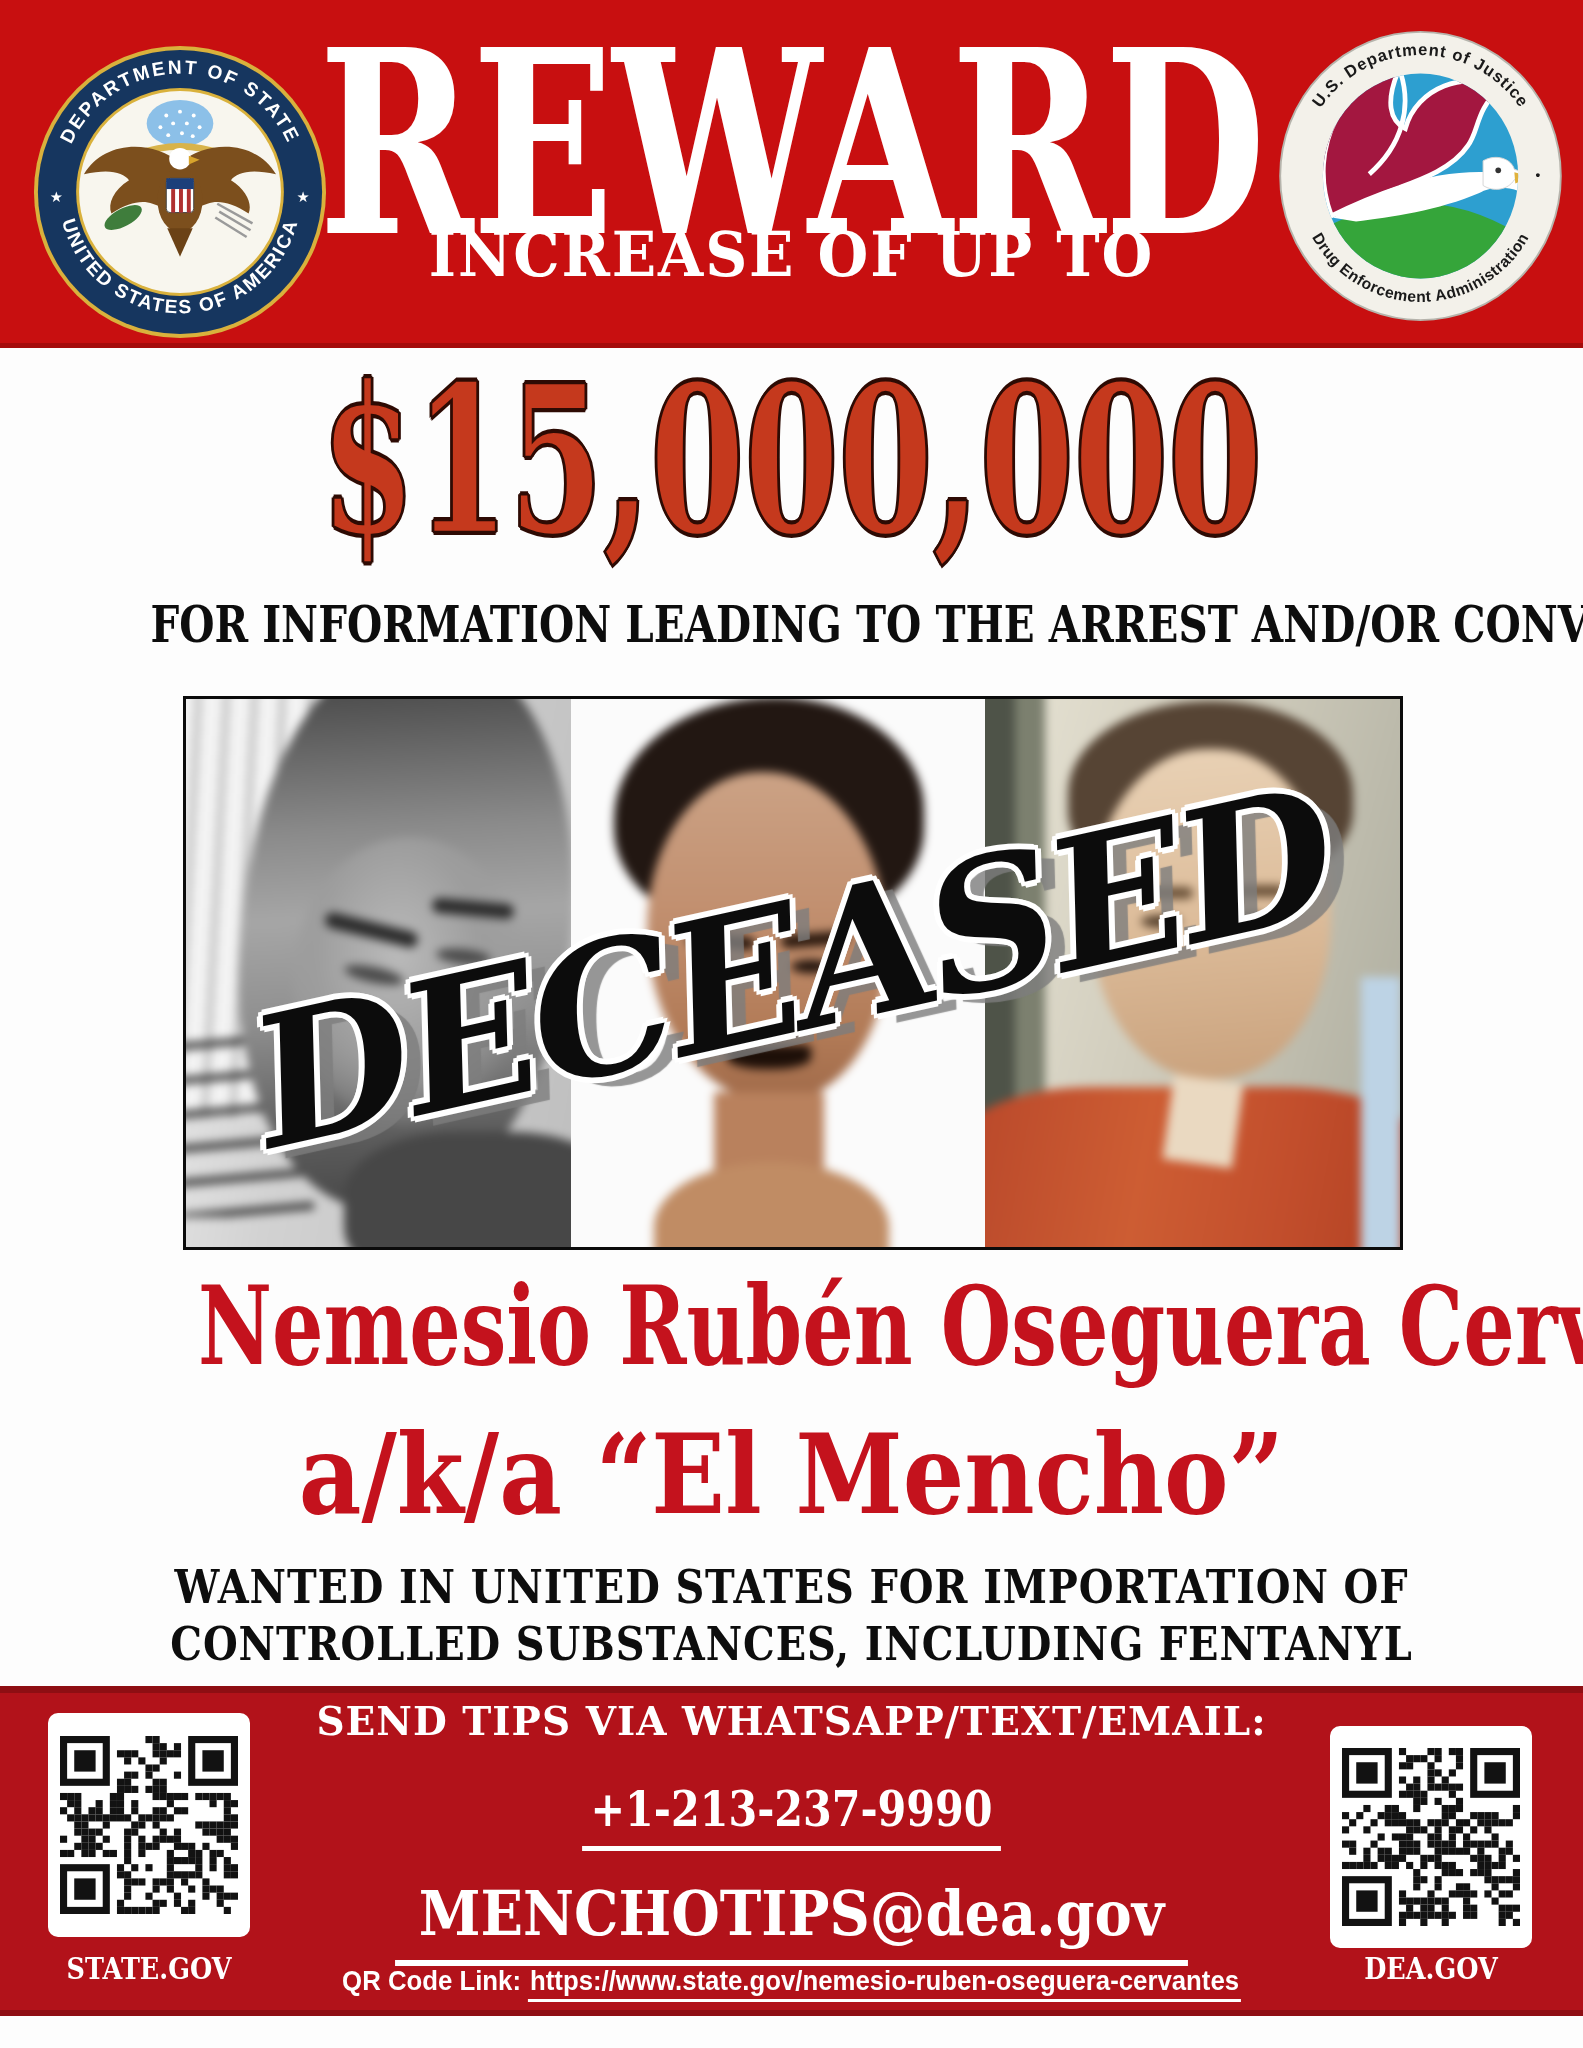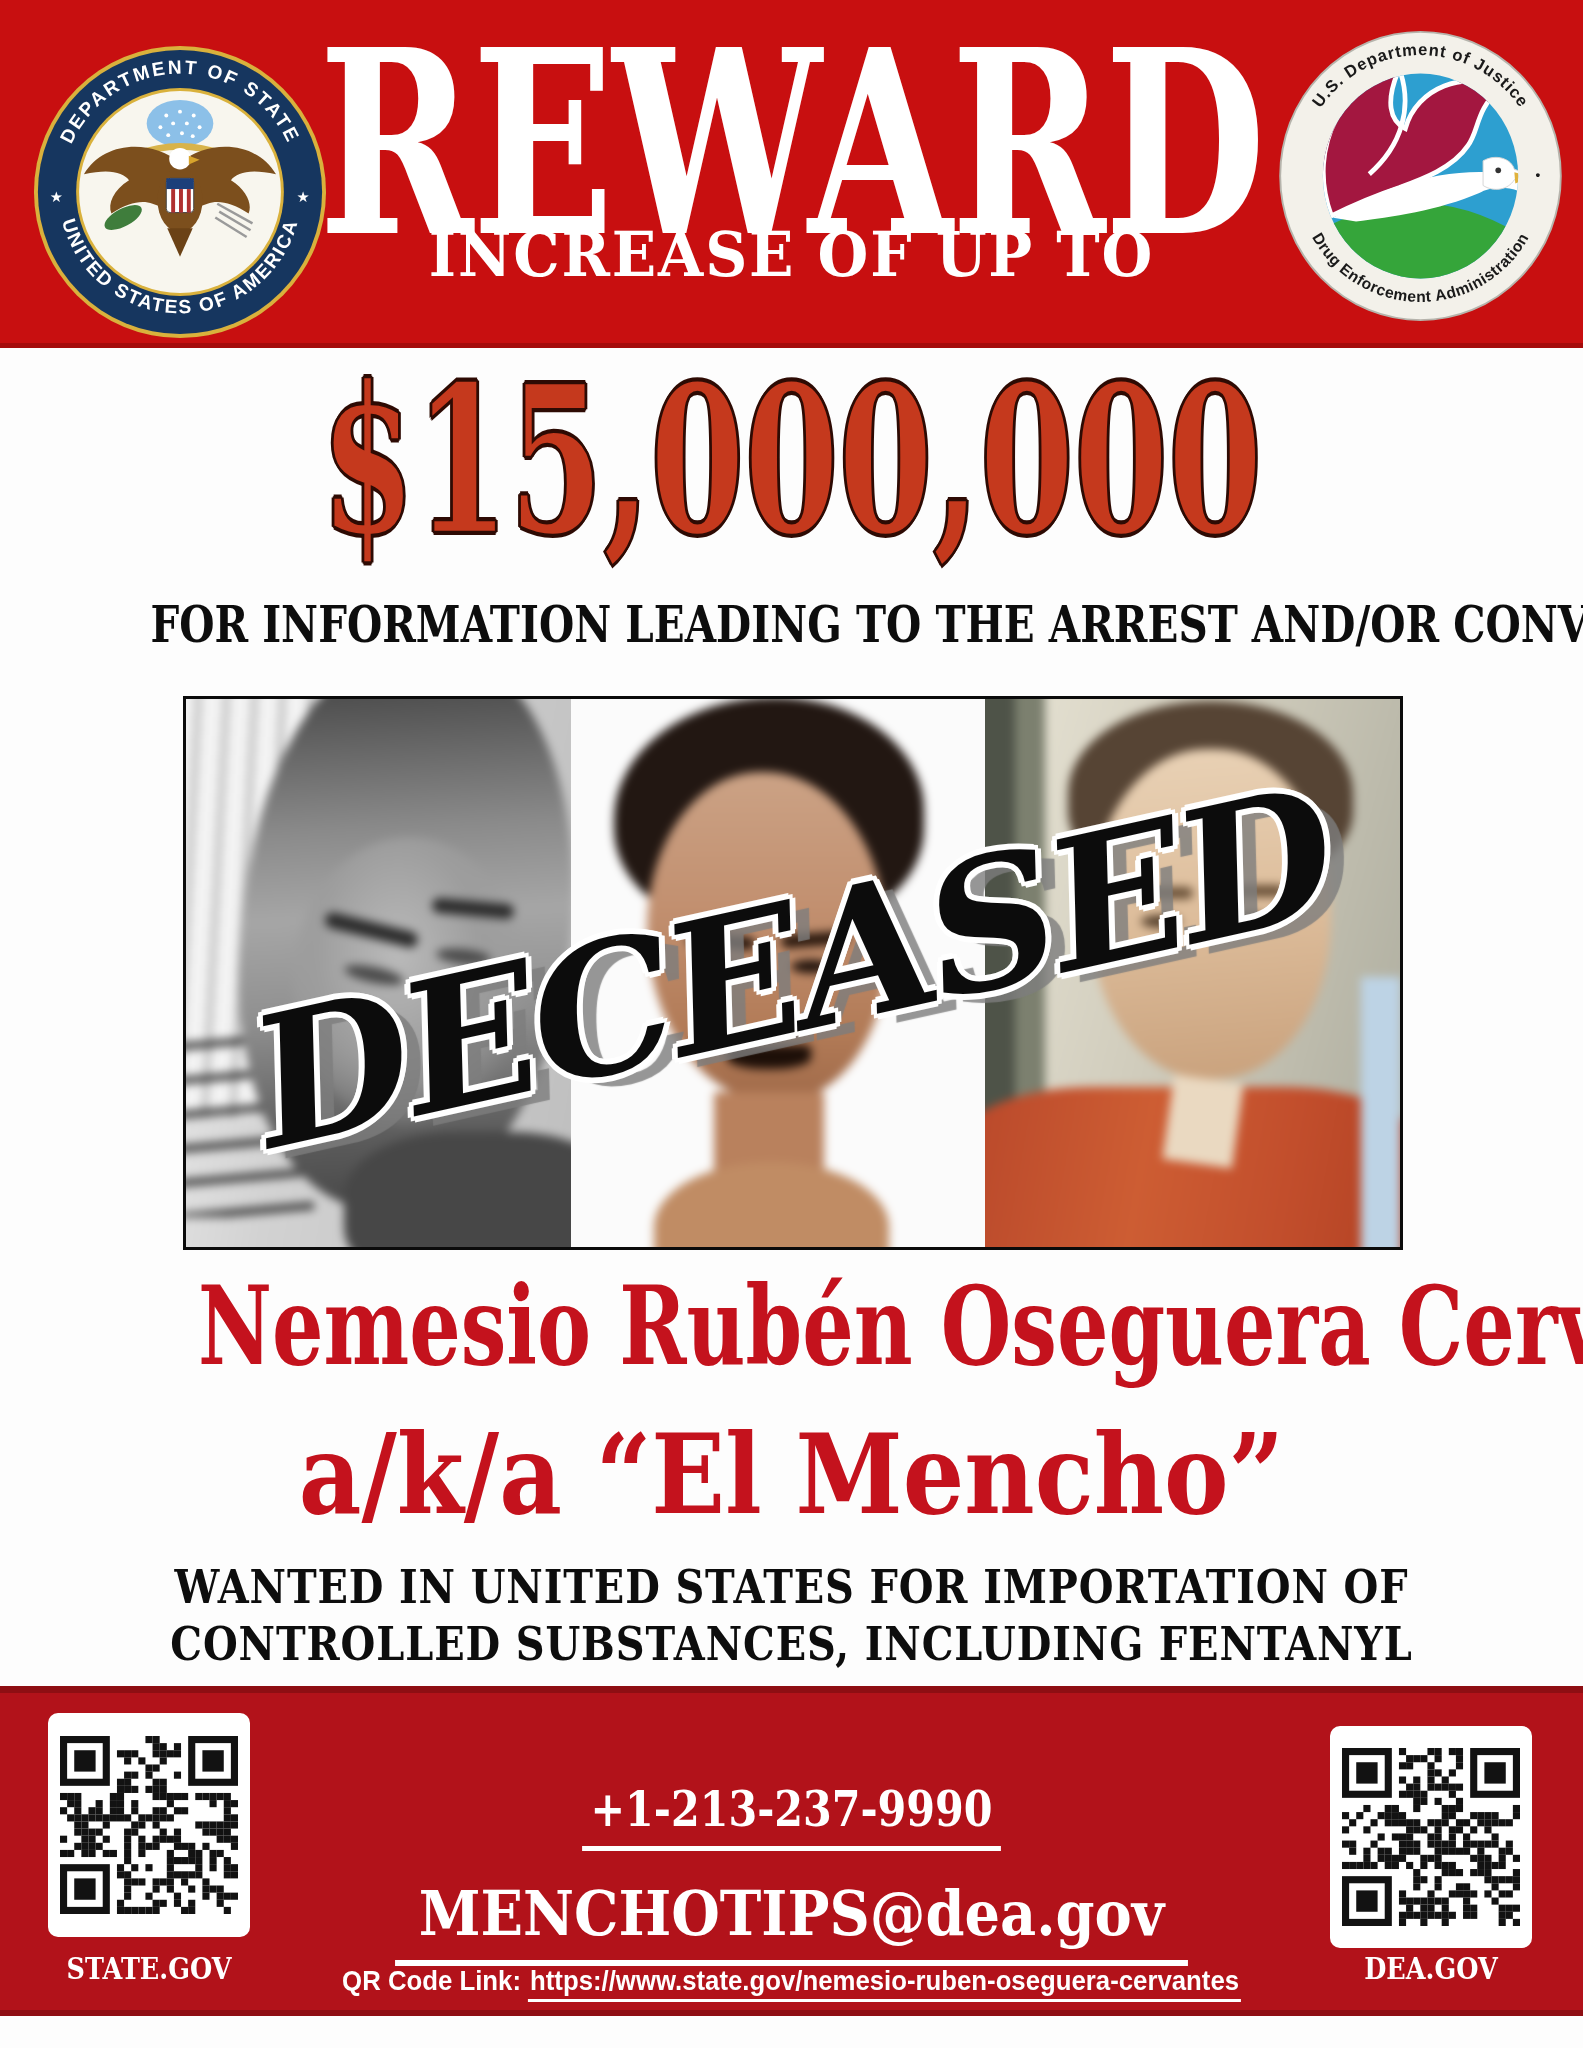--- a/index.html
+++ b/index.html
@@ -718,20 +718,21 @@
           <rect fill="#fff" x="76" y="4" width="20" height="20"></rect>
           <rect x="80" y="8" width="12" height="12"></rect>
           <rect x="0" y="72" width="28" height="28"></rect>
           <rect fill="#fff" x="4" y="76" width="20" height="20"></rect>
           <rect x="8" y="80" width="12" height="12"></rect>
         </svg>
     </div>
     <div class="qr-caption cap-left">STATE.GOV</div>
     <div class="qr-caption cap-right">DEA.GOV</div>
 
+    <div class="center tips">SEND TIPS VIA WHATSAPP/TEXT/EMAIL:</div>
     <div class="center phone-line">
       <span class="u-phone">+1-213-237-9990</span>
     </div>
     <div class="center email-line">
       <span class="u-email">MENCHOTIPS@dea.gov</span>
     </div>
     <div class="center qrline">
       <span>QR Code Link:</span>
       <a class="u-url">https://www.state.gov/nemesio-ruben-oseguera-cervantes</a>
     </div>

